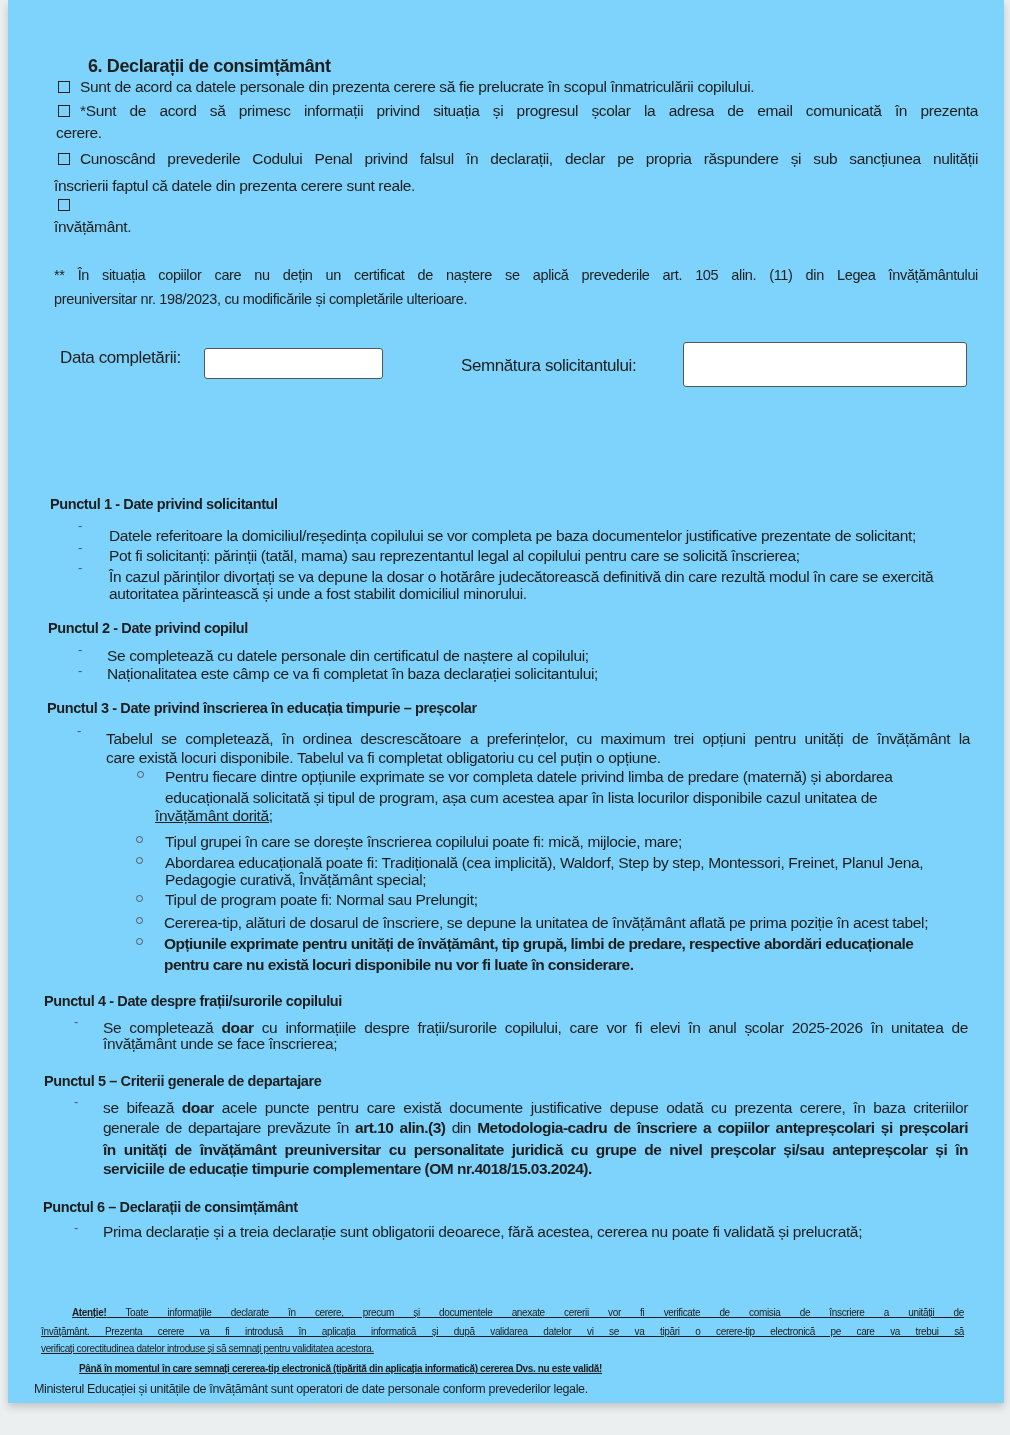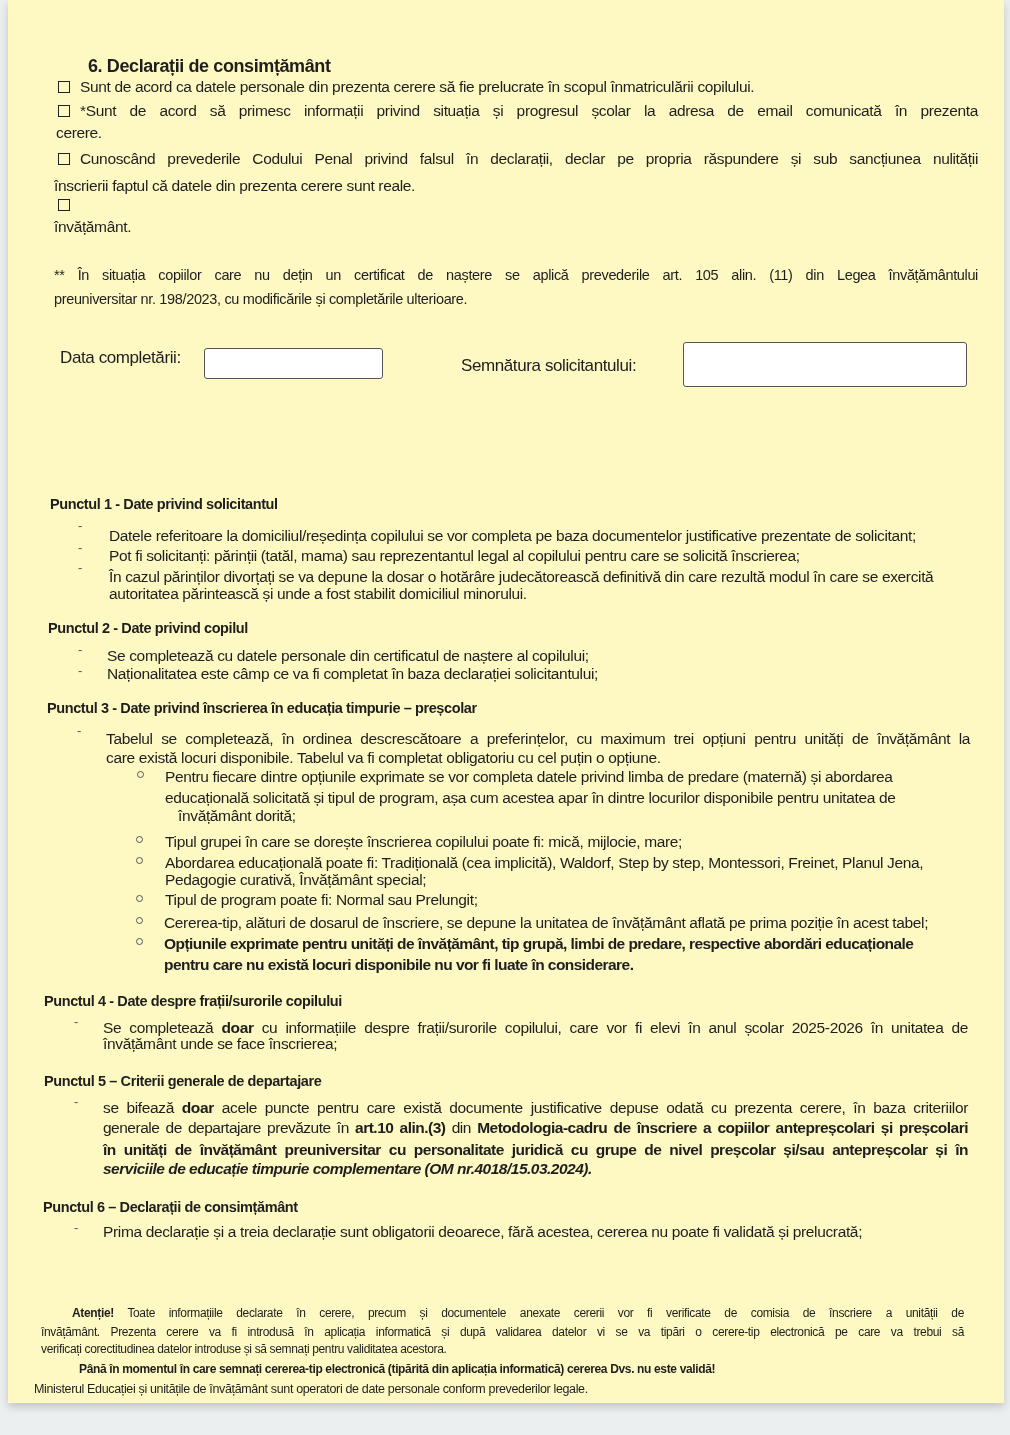--- a/index.html
+++ b/index.html
@@ -7,21 +7,21 @@
     body {
       background: #eceff0;
       font-family: "Liberation Sans", sans-serif;
       color: #1e1e1e;
       position: relative;
     }
     .page {
       position: absolute;
       left: 8px; top: 0;
       width: 996px; height: 1403px;
-      background: #fef9c3;
+      background: #7dd3fc;
       box-shadow: 0 4px 8px rgba(0,0,0,0.18);
     }
     .abs { position: absolute; white-space: nowrap; }
     .txt { font-size: 15.5px; letter-spacing: -0.35px; line-height: 19px; }
     .just { text-align: justify; text-align-last: justify; white-space: normal; }
     .b { font-weight: bold; }
 
     .sec6-title { left: 80px; top: 56px; font-size: 18px; font-weight: bold; letter-spacing: -0.4px; }
     .cb {
       display: inline-block; width: 12px; height: 12px;
@@ -32,21 +32,21 @@
       position: absolute; border: 1.5px solid #555; border-radius: 3px; background: #fff;
     }
 
     .instr-title { left: 131px; top: 440px; font-size: 17px; font-weight: bold; letter-spacing: -0.45px; }
 
     .ph { font-size: 14.5px; font-weight: bold; letter-spacing: -0.4px; }
     .dash { position: absolute; font-size: 13px; color: #555; }
     .circ {
       position: absolute; width: 7px; height: 7px; border: 1.2px solid #555; border-radius: 50%;
     }
-    .foot { font-size: 12px; letter-spacing: -0.35px; line-height: 18px; }
+    .foot { font-size: 10px; letter-spacing: -0.35px; line-height: 18px; text-decoration: underline; }
     .tiny { font-size: 12.5px; letter-spacing: -0.35px; }
   </style>
 </head>
 <body>
 
 <div class="page">
 
   <div class="abs sec6-title">6.  Declarații de consimțământ</div>
 
   <div class="abs txt" style="left:50px; top:77px;">
@@ -93,22 +93,22 @@
   <span class="dash" style="left:70px; top:663px;">-</span>
   <div class="abs txt" style="left:99px; top:664px;">Naționalitatea este câmp ce va fi completat în baza declarației solicitantului;</div>
 
   <div class="abs ph" style="left:39px; top:700px;">Punctul 3 - Date privind înscrierea în educația timpurie – preșcolar</div>
   <span class="dash" style="left:69px; top:723px;">-</span>
   <div class="abs txt just" style="left:98px; top:729px; width:864px;">Tabelul se completează, în ordinea descrescătoare a preferințelor, cu maximum trei opțiuni pentru unități de învățământ la</div>
   <div class="abs txt" style="left:98px; top:748px;">care există locuri disponibile. Tabelul va fi completat obligatoriu cu cel puțin o opțiune.</div>
 
   <span class="circ" style="left:129px; top:771px;"></span>
   <div class="abs txt" style="left:157px; top:767px;">Pentru fiecare dintre opțiunile exprimate se vor completa datele privind limba de predare (maternă) și abordarea</div>
-  <div class="abs txt" style="left:157px; top:788px;">educațională solicitată și tipul de program, așa cum acestea apar în dintre locurilor disponibile pentru unitatea de</div>
-  <div class="abs txt" style="left:170px; top:806px;">învățământ dorită;</div>
+  <div class="abs txt" style="left:157px; top:788px;">educațională solicitată și tipul de program, așa cum acestea apar în lista locurilor disponibile cazul unitatea de</div>
+  <div class="abs txt" style="left:147px; top:806px;text-decoration:underline;">învățământ dorită;</div>
 
   <span class="circ" style="left:128px; top:836px;"></span>
   <div class="abs txt" style="left:157px; top:832px;">Tipul grupei în care se dorește înscrierea copilului poate fi: mică, mijlocie, mare;</div>
 
   <span class="circ" style="left:128px; top:857px;"></span>
   <div class="abs txt" style="left:157px; top:853px;">Abordarea educațională poate fi: Tradițională (cea implicită), Waldorf, Step by step, Montessori, Freinet, Planul Jena,</div>
   <div class="abs txt" style="left:157px; top:870px;">Pedagogie curativă, Învățământ special;</div>
 
   <span class="circ" style="left:128px; top:895px;"></span>
   <div class="abs txt" style="left:157px; top:890px;">Tipul de program poate fi: Normal sau Prelungit;</div>
@@ -129,21 +129,21 @@
 
   <div class="abs ph" style="left:36px; top:1073px;">Punctul 5 – Criterii generale de departajare</div>
   <span class="dash" style="left:66px; top:1094px;">-</span>
   <div class="abs txt just" style="left:95px; top:1098px; width:865px;">
     <span>se bifează </span><span class="b">doar</span><span> acele puncte pentru care există documente justificative depuse odată cu prezenta cerere, în baza criteriilor</span>
   </div>
   <div class="abs txt just" style="left:95px; top:1118px; width:865px; letter-spacing:-0.5px;">
     <span>generale de departajare prevăzute în </span><span class="b">art.10 alin.(3)</span><span> din </span><span class="b">Metodologia-cadru de înscriere a copiilor antepreșcolari și preșcolari</span>
   </div>
   <div class="abs txt b just" style="left:95px; top:1140px; width:865px; letter-spacing:-0.5px;">în unități de învățământ preuniversitar cu personalitate juridică cu grupe de nivel preșcolar și/sau antepreșcolar și în</div>
-  <div class="abs txt b" style="left:95px; top:1159px; letter-spacing:-0.5px;font-style:italic;">serviciile de educație timpurie complementare (OM nr.4018/15.03.2024).</div>
+  <div class="abs txt b" style="left:95px; top:1159px; letter-spacing:-0.5px;">serviciile de educație timpurie complementare (OM nr.4018/15.03.2024).</div>
 
   <div class="abs ph" style="left:35px; top:1199px;">Punctul 6 –  Declarații de consimțământ</div>
   <span class="dash" style="left:66px; top:1220px;">-</span>
   <div class="abs txt" style="left:95px; top:1222px;">Prima declarație și a treia declarație sunt obligatorii deoarece, fără acestea, cererea nu poate fi validată și prelucrată;</div>
 
   <div class="abs foot just" style="left:33px; top:1304px; width:923px; text-indent:31px;">
     <span class="b">Atenție!</span><span> Toate informațiile declarate în cerere, precum și documentele anexate cererii vor fi verificate de comisia de înscriere a unității de</span>
   </div>
   <div class="abs foot just" style="left:33px; top:1323px; width:923px;">învățământ. Prezenta cerere va fi introdusă în aplicația informatică și după validarea datelor vi se va tipări o cerere-tip electronică pe care va trebui să</div>
   <div class="abs foot" style="left:33px; top:1340px;">verificați corectitudinea datelor introduse și să semnați pentru validitatea acestora.</div>

